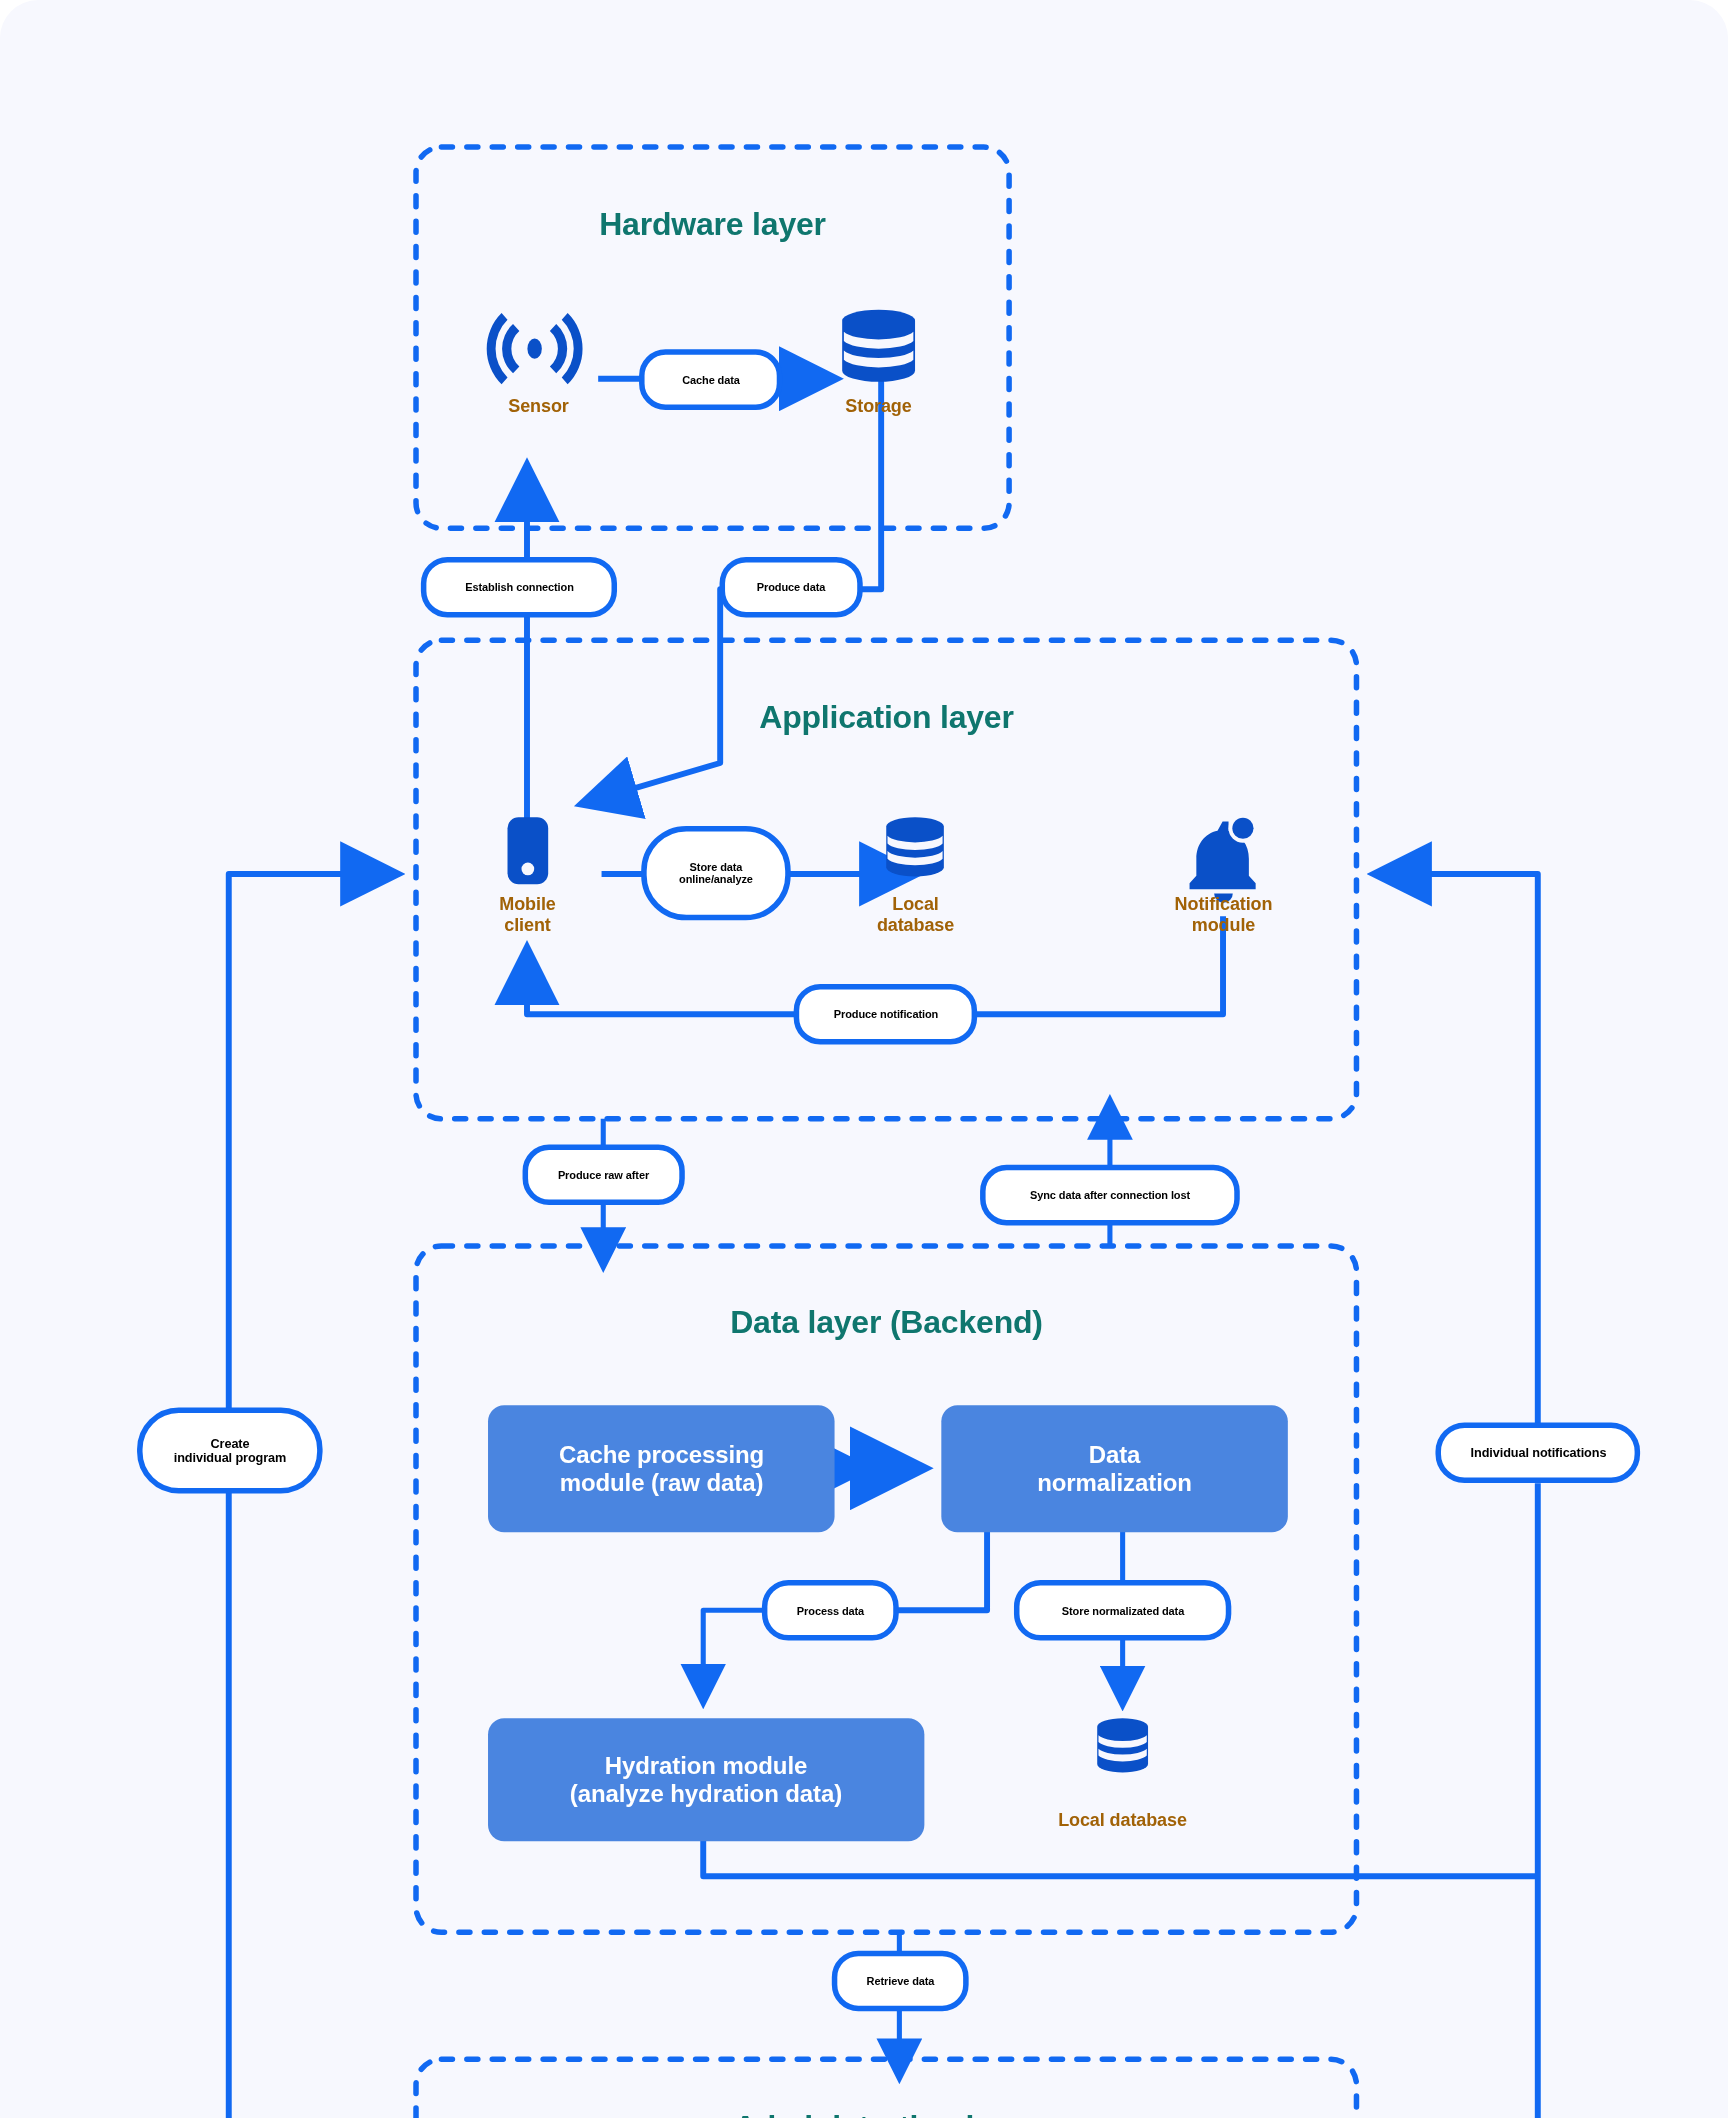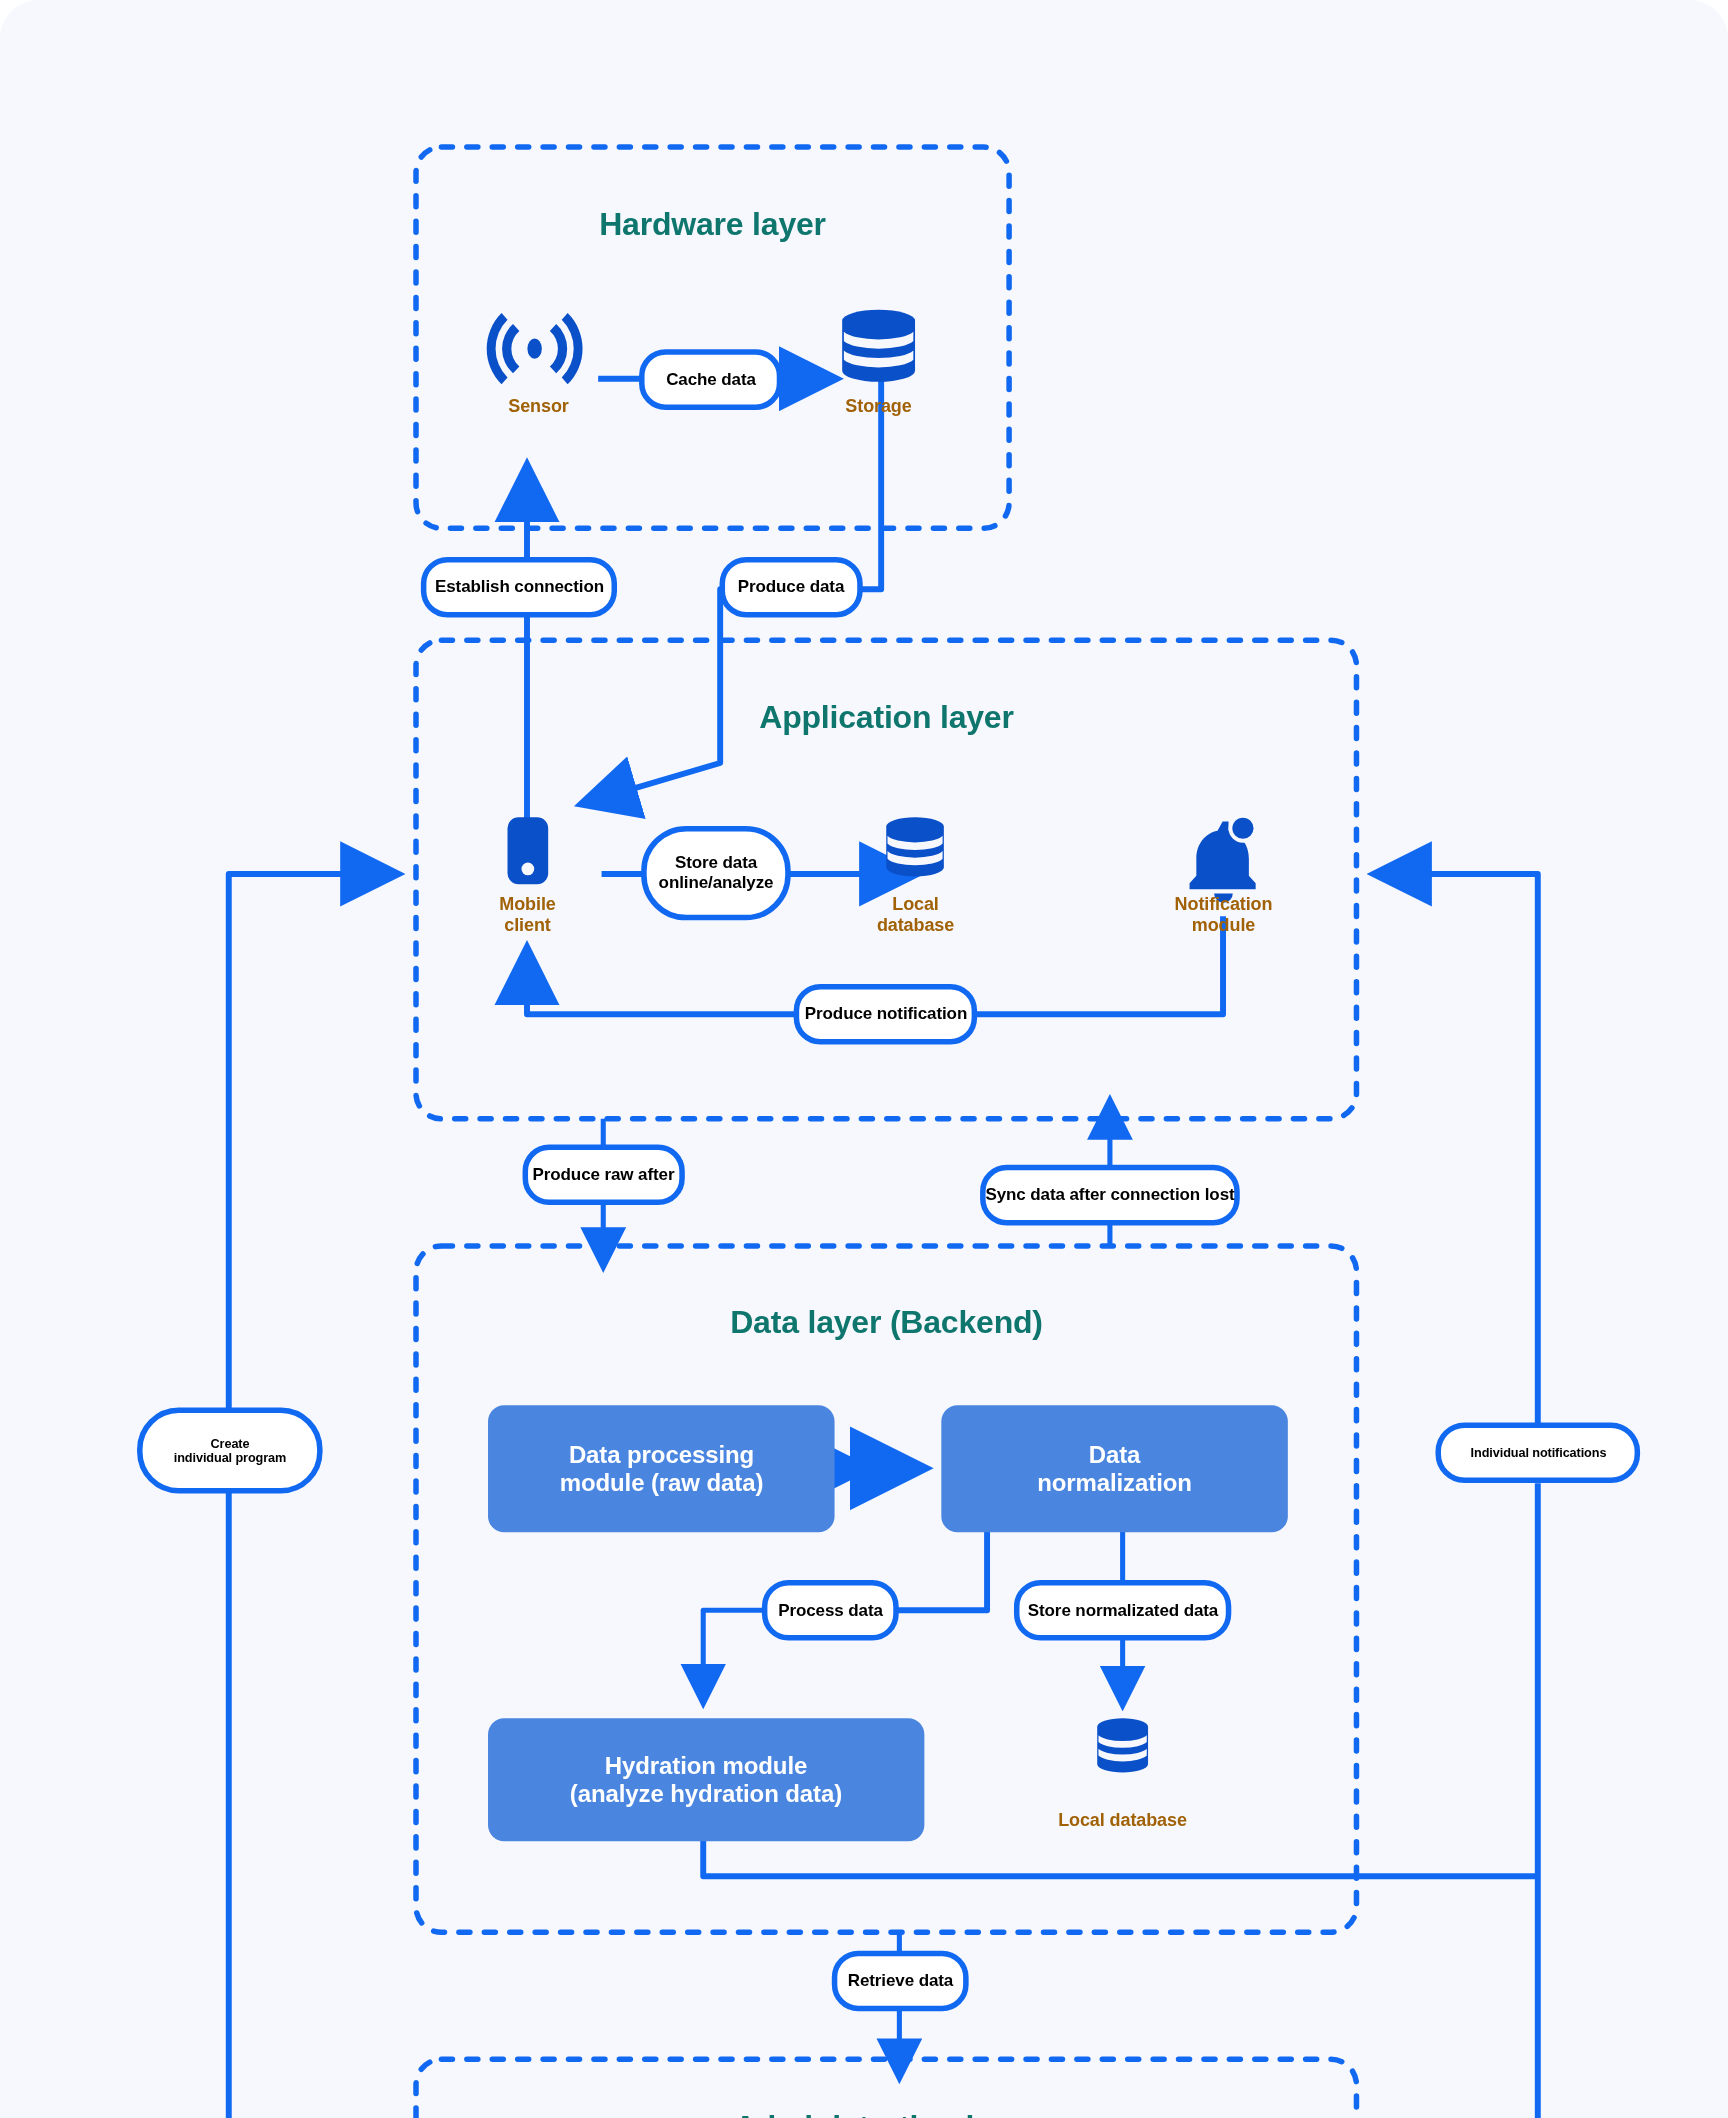--- a/index.html
+++ b/index.html
@@ -24,21 +24,21 @@
     font-weight:700; color:#a16207; font-size:18px; letter-spacing:-0.1px;
   }
   
   .box-label {
     font-weight:700; color:#ffffff; font-size:24px; letter-spacing:-0.1px;
     display:flex; align-items:center; justify-content:center; text-align:center;
     width:100%; height:100%;
   }
   
   .pill-label {
-    font-weight:700; color:#000000; font-size:17px; letter-spacing:-0.1px;
+    font-weight:700; color:#000000; font-size:11px; letter-spacing:-0.1px;
     display:flex; align-items:center; justify-content:center; text-align:center;
     width:100%; height:100%;
   }
   .pill-label.big { font-size:12.7px; }
 </style>
 </head>
 <body>
 
 <div id="stage">
 
@@ -167,21 +167,21 @@
   </div>
   <div class="lbl node-caption" style="left:1143px; top:894px; width:161px;">
     <div>Notification</div>
     <div>module</div>
   </div>
   <div class="lbl node-caption" style="left:1042px; top:1810px; width:161px;">Local database</div>
 
   <div style="position:absolute; left:488px; top:1405px; width:347px; height:127px;">
     <div class="box-label">
       <div>
-        <div>Data processing</div>
+        <div>Cache processing</div>
         <div>module (raw data)</div>
       </div>
     </div>
   </div>
   <div style="position:absolute; left:941px; top:1405px; width:347px; height:127px;">
     <div class="box-label">
       <div>
         <div>Data</div>
         <div>normalization</div>
       </div>

